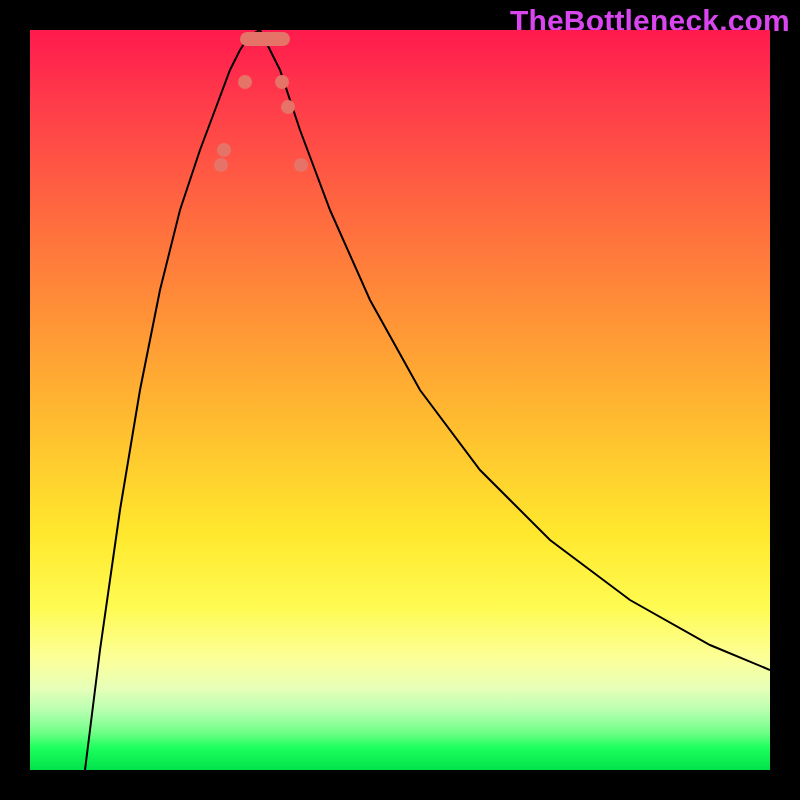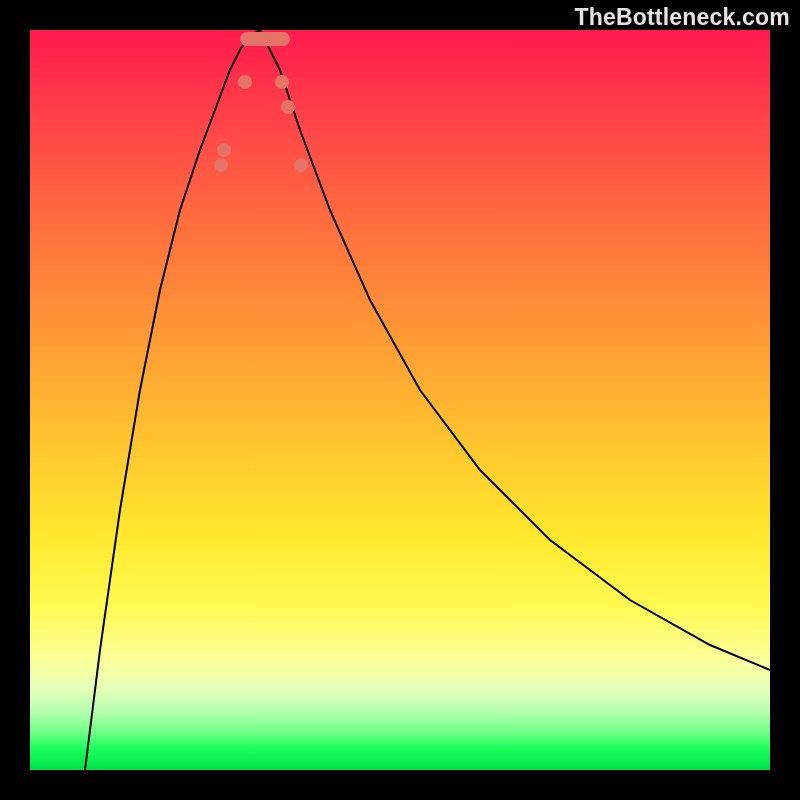--- a/index.html
+++ b/index.html
@@ -42,23 +42,23 @@
       #b7ffb0 92%,
       #6eff86 95%,
       #1dff5d 97%,
       #00e24a 100%);
   }
   .watermark {
     position: absolute;
     top: 4px;
     right: 10px;
     font-family: Arial, Helvetica, sans-serif;
-    font-size: 23px;
+    font-size: 30px;
     font-weight: 600;
-    color: #e5e5e5;
+    color: #d946ef;
     letter-spacing: 0.2px;
     user-select: none;
   }
   svg.curves {
     position: absolute;
     left: 0; top: 0;
     width: 740px;
     height: 740px;
   }
   .curve {

